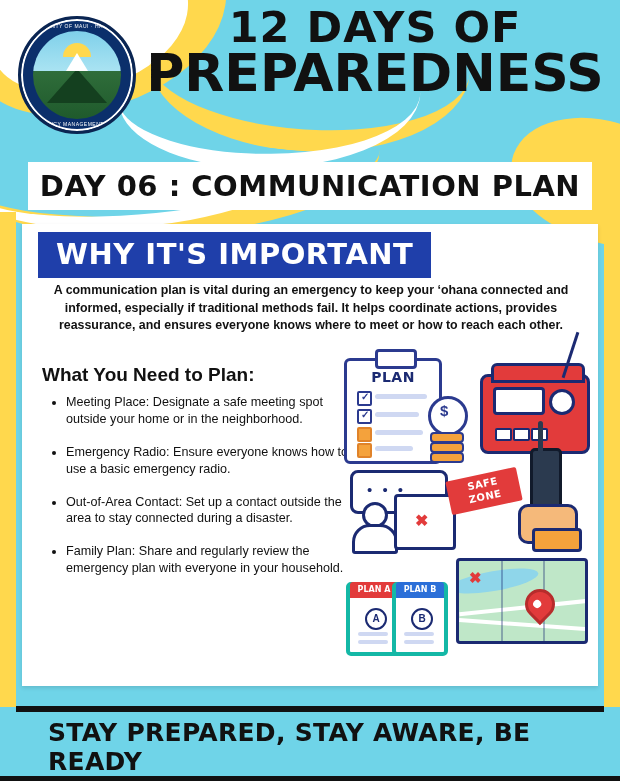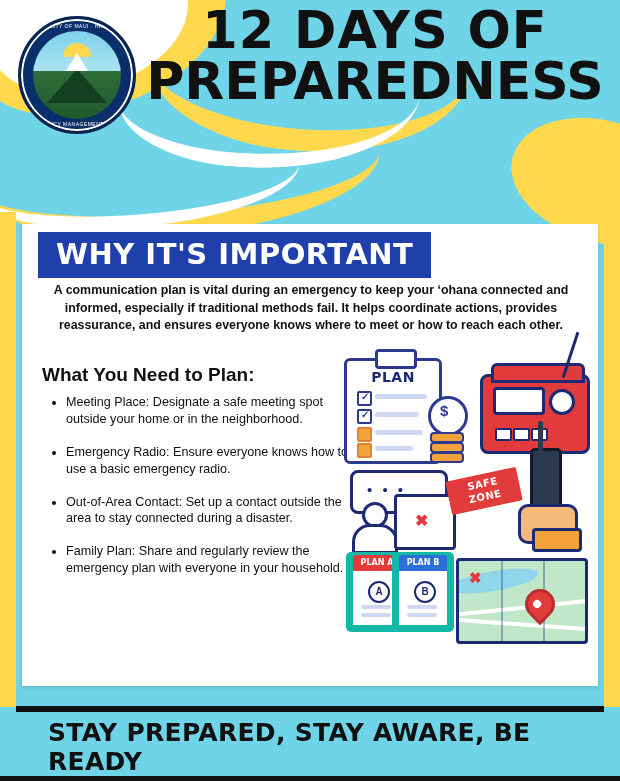--- a/index.html
+++ b/index.html
@@ -190,21 +190,21 @@
     position: absolute;
     right: 10px;
     top: 6px;
     width: 470px;
     text-align: center;
   }
   .title-line {
     font-family: "DejaVu Sans", sans-serif;
     font-weight: bold;
     color: #111111;
-    font-size: 51px;
+    font-size: 43px;
     line-height: 0.98;
     letter-spacing: 1px;
   }
   .title-line.l2 {
     font-size: 52px;
     letter-spacing: 0px;
   }
 
   
   .day-banner {
@@ -584,24 +584,24 @@
     width: 44px;
     height: 18px;
     background: #f4a23c;
     border: 3px solid #1b2a72;
     border-radius: 4px;
   }
 
   
   .mini-board {
     position: absolute;
-    top: 200px;
+    top: 230px;
     width: 48px;
     height: 66px;
-    border: 7px solid #14b8a6;
+    border: 4px solid #14b8a6;
     border-radius: 5px;
     background: #ffffff;
   }
   .mini-a { left: 6px; background: #ffffff; }
   .mini-b { left: 52px; }
   .mini-head {
     position: absolute;
     top: -4px;
     left: 0;
     right: 0;
@@ -774,20 +774,23 @@
         <span class="seal-top-text">COUNTY OF MAUI  ·  HAWAII</span>
         <span class="seal-bottom-text">EMERGENCY MANAGEMENT AGENCY</span>
       </div>
     </div>
     <div class="title-block">
       <div class="title-line l1">12 DAYS OF</div>
       <div class="title-line l2">PREPAREDNESS</div>
     </div>
   </div>
 
+  <div class="day-banner">
+    <div class="day-banner-text">DAY 06 : COMMUNICATION PLAN</div>
+  </div>
 
   <div class="card">
 
     <div class="why-bar">
       <div class="why-bar-text">WHY IT'S IMPORTANT</div>
     </div>
 
     <div class="intro">A communication plan is vital during an emergency to keep your ‘ohana connected and informed, especially if traditional methods fail. It helps coordinate actions, provides reassurance, and ensures everyone knows where to meet or how to reach each other.</div>
 
     <div class="subhead">What You Need to Plan:</div>

